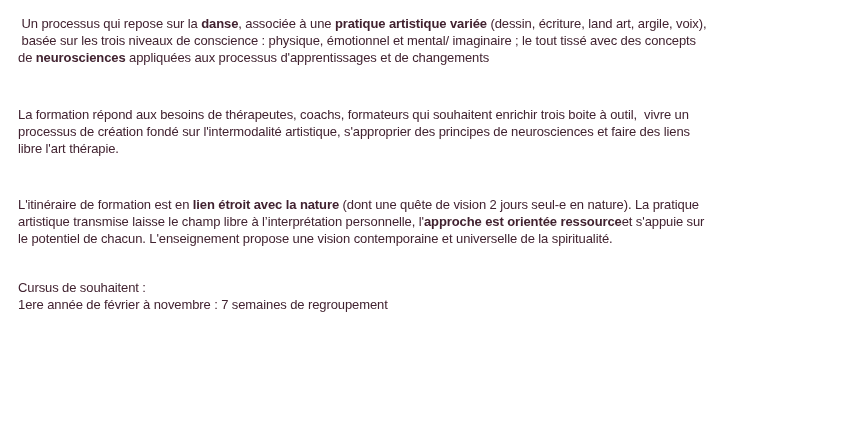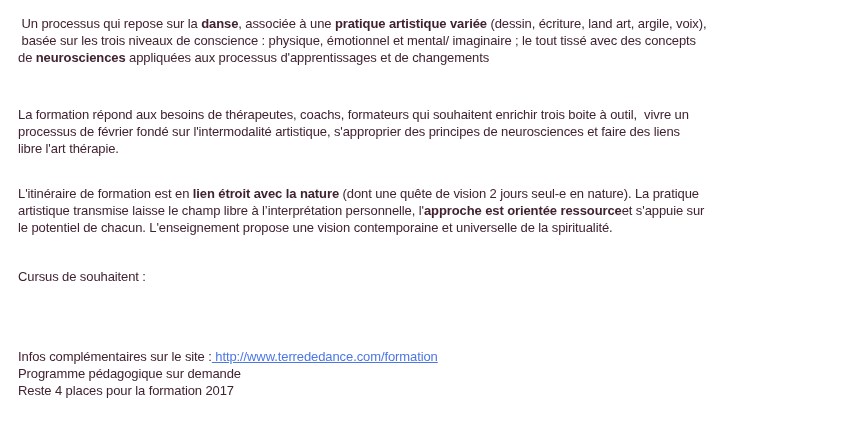--- a/index.html
+++ b/index.html
@@ -19,37 +19,36 @@
   }
   .content {
     padding: 15px 0 0 18px;
   }
   .para {
     margin: 0;
     white-space: pre;
   }
   .para b { font-weight: bold; }
   .para-audience  { margin-top: 40px; }
-  .para-itinerary { margin-top: 28px; }
+  .para-itinerary { margin-top: 39px; }
   .para-cursus    { margin-top: 32px; }
   .para-infos     { margin-top: 29px; }
   a.site-link {
     color: #4b76e4;
     text-decoration: underline;
     cursor: pointer;
   }
 </style>
 </head>
 <body>
 
 <div class="content">
 
   <p class="para para-intro"><span> Un processus qui repose sur la </span><b>danse</b><span>, associée à une </span><b>pratique artistique variée</b><span> (dessin, écriture, land art, argile, voix),</span><br><span> basée sur les trois niveaux de conscience : physique, émotionnel et mental/ imaginaire ; le tout tissé avec des concepts</span><br><span>de </span><b>neurosciences</b><span> appliquées aux processus d'apprentissages et de changements</span></p>
 
-  <p class="para para-audience"><span>La formation répond aux besoins de thérapeutes, coachs, formateurs qui souhaitent enrichir trois boite à outil,  vivre un</span><br><span>processus de février fondé sur l'intermodalité artistique, s'approprier des principes de neurosciences et faire des liens</span><br><span>libre l'art thérapie.</span></p>
+  <p class="para para-audience"><span>La formation répond aux besoins de thérapeutes, coachs, formateurs qui souhaitent enrichir trois boite à outil,  vivre un</span><br><span>processus de création fondé sur l'intermodalité artistique, s'approprier des principes de neurosciences et faire des liens</span><br><span>libre l'art thérapie.</span></p>
 
   <p class="para para-itinerary"><span>L'itinéraire de formation est en </span><b>lien étroit avec la nature</b><span> (dont une quête de vision 2 jours seul-e en nature). La pratique</span><br><span>artistique transmise laisse le champ libre à l’interprétation personnelle, l'</span><b>approche est orientée ressource</b><span>et s'appuie sur</span><br><span>le potentiel de chacun. L'enseignement propose une vision contemporaine et universelle de la spiritualité.</span></p>
 
-  <p class="para para-cursus"><span>Cursus de souhaitent :</span><br><br><br></p>
+  <p class="para para-cursus"><span>Cursus de souhaitent :</span><br><span>1ere année de février à novembre : 7 semaines de regroupement</span><br><br></p>
 
-  <p class="para para-infos"><span>Infos complémentaires sur le site :</span><a href="#" class="site-link"> http://www.terrededance.com/formation</a><br><span>Programme pédagogique sur demande</span><br><span>Reste 4 places pour la formation 2017</span></p>
 
 </div>
 
 </body></html>

